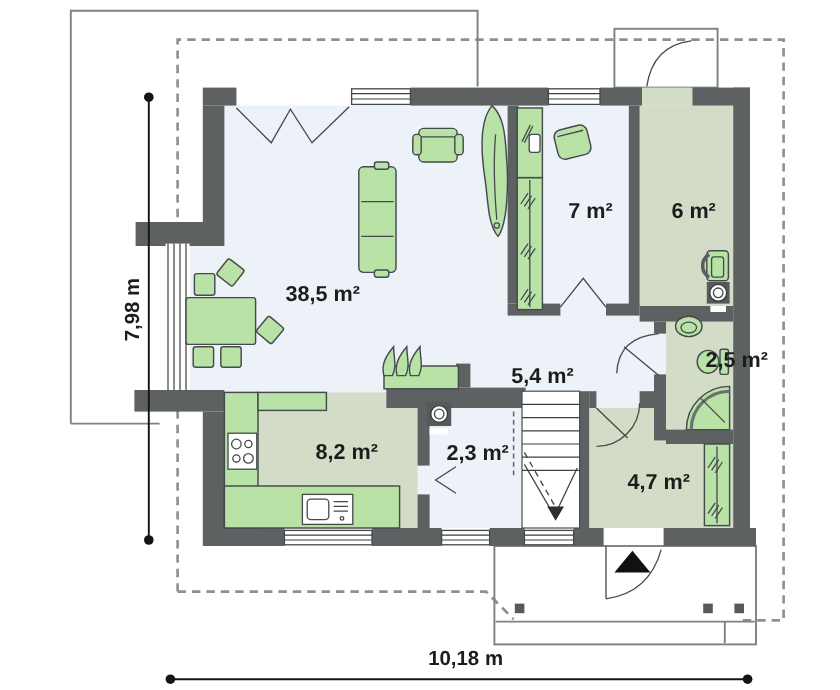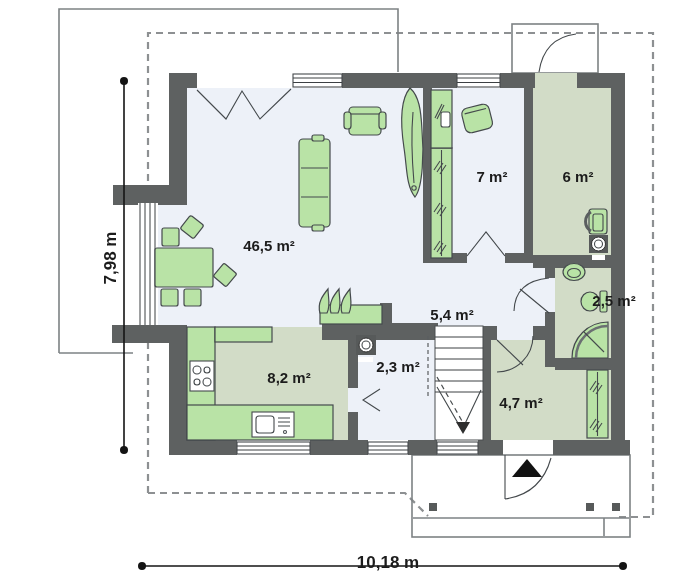--- a/index.html
+++ b/index.html
@@ -18,21 +18,21 @@
   .furn{fill:var(--furniture_green);stroke:var(--furniture_outline);stroke-width:1.2;}
   .furnline{stroke:var(--furniture_outline);stroke-width:1.1;fill:none;}
   .white{fill:#ffffff;stroke:var(--furniture_outline);stroke-width:1.1;}
   .thin{stroke:var(--porch_outline);stroke-width:1.6;fill:none;}
   .dash{stroke:var(--dash_line);stroke-width:2.2;fill:none;stroke-dasharray:7 5;}
   .dim{stroke:var(--dimension);stroke-width:1.6;fill:none;}
   .dimdot{fill:var(--dimension);}
   .darkfix{fill:var(--fixture_dark);}
   .glass{stroke:#3c4043;stroke-width:1;}
   .roomlabel{position:absolute;transform:translate(-50%,-50%);font-weight:bold;
-             font-size:15px;color:var(--label);white-space:nowrap;letter-spacing:0px;}
+             font-size:18px;color:var(--label);white-space:nowrap;letter-spacing:0px;}
   .dimlabel{position:absolute;transform:translate(-50%,-50%);font-weight:bold;
             font-size:17px;color:var(--label);white-space:nowrap;}
   .dimlabel.vert{transform:translate(-50%,-50%) rotate(-90deg);}
 </style>
 </head>
 <body>
 
 <div class="canvas">
 <svg width="700" height="575" viewBox="0 0 700 575">
 
@@ -269,24 +269,24 @@
     <circle class="dimdot" cx="124" cy="81" r="4"></circle>
     <circle class="dimdot" cx="124" cy="450" r="4"></circle>
   </g>
   <g>
     <path class="dim" d="M142,566 L623,566"></path>
     <circle class="dimdot" cx="142" cy="566" r="4"></circle>
     <circle class="dimdot" cx="623" cy="566" r="4"></circle>
   </g>
 </svg>
 
-  <div class="roomlabel" style="left:269px;top:245px">46,5 m²</div>
+  <div class="roomlabel" style="left:269px;top:245px">38,5 m²</div>
   <div class="roomlabel" style="left:492px;top:176px">7 m²</div>
   <div class="roomlabel" style="left:578px;top:176px">6 m²</div>
   <div class="roomlabel" style="left:452px;top:314px">5,4 m²</div>
   <div class="roomlabel" style="left:614px;top:300px">2,5 m²</div>
   <div class="roomlabel" style="left:289px;top:377px">8,2 m²</div>
-  <div class="roomlabel" style="left:398px;top:366px">2,3 m²</div>
-  <div class="roomlabel" style="left:521px;top:402px">4,7 m²</div>
+  <div class="roomlabel" style="left:398px;top:378px">2,3 m²</div>
+  <div class="roomlabel" style="left:549px;top:402px">4,7 m²</div>
 
   <div class="dimlabel vert" style="left:111px;top:258px">7,98 m</div>
-  <div class="dimlabel" style="left:388px;top:563px">10,18 m</div>
+  <div class="dimlabel" style="left:388px;top:549px">10,18 m</div>
 </div>
 
 </body></html>

